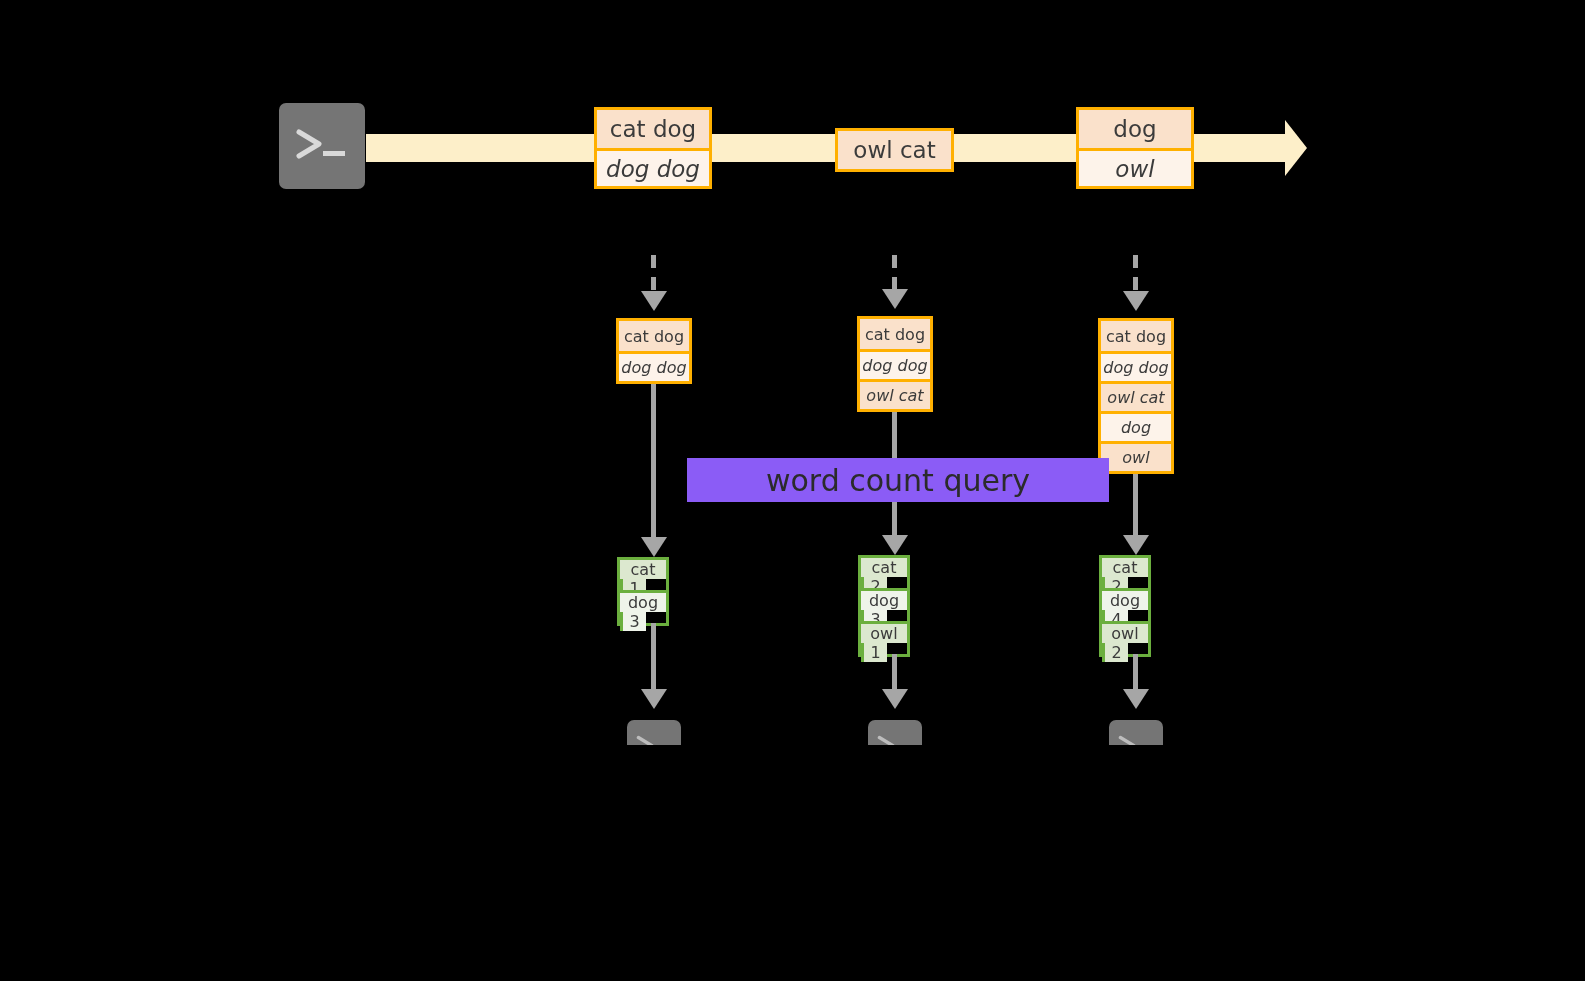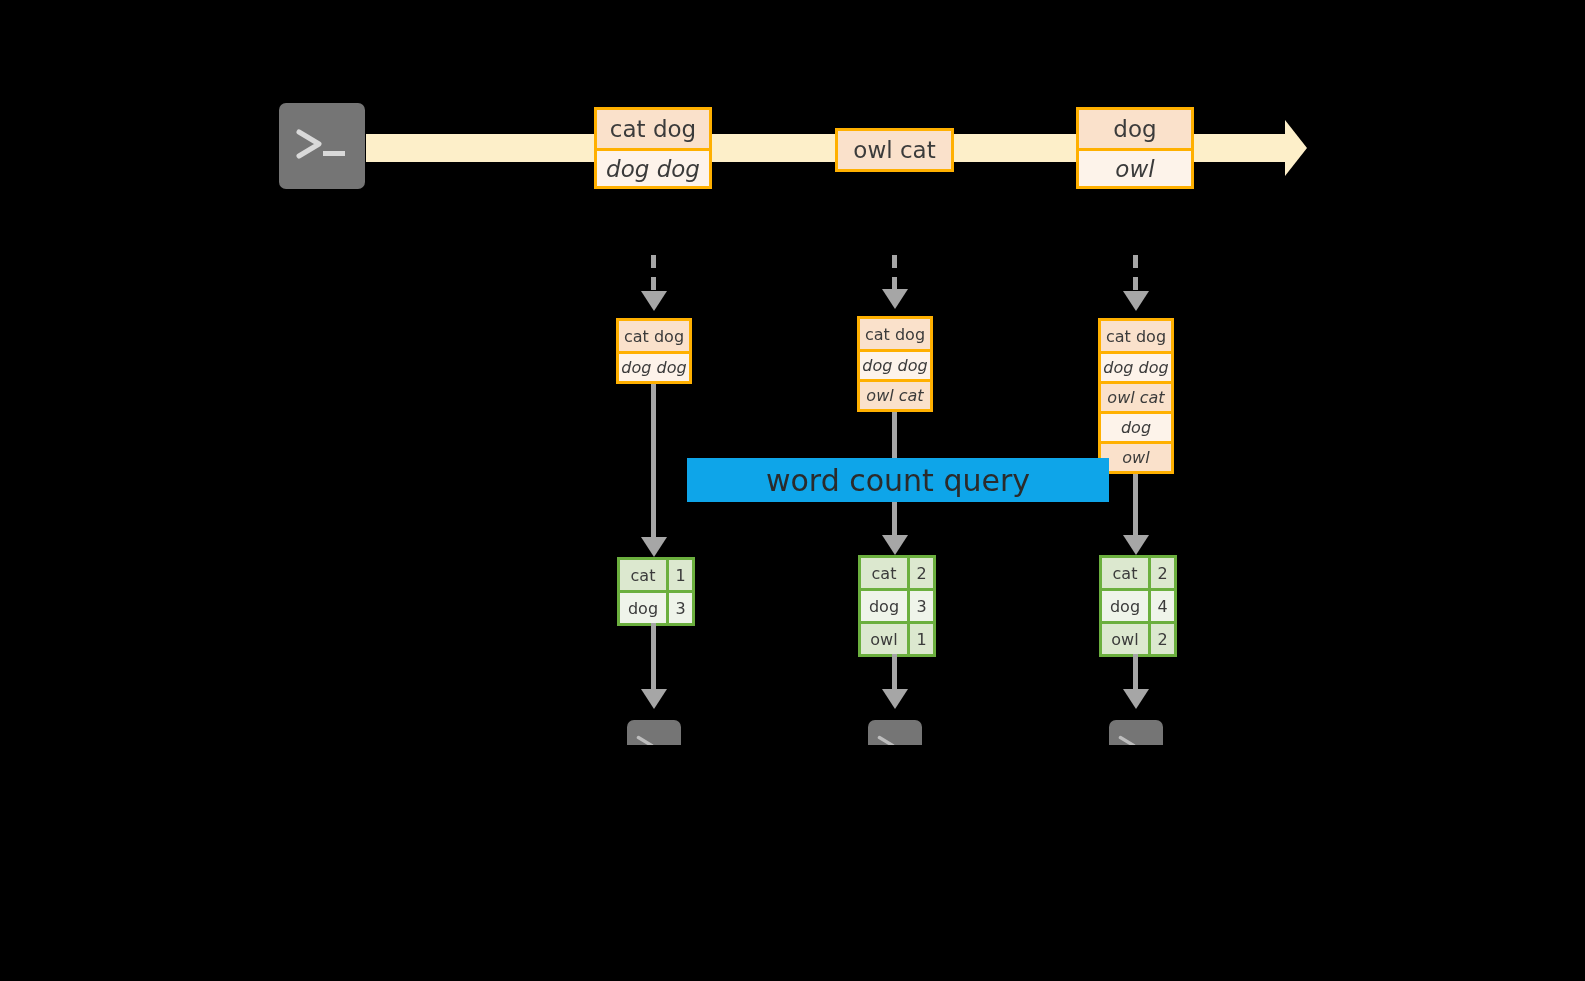--- a/index.html
+++ b/index.html
@@ -87,20 +87,21 @@
   .gtable {
     position: absolute;
     box-sizing: border-box;
     border: 3px solid #6BAF3E;
     display: flex;
     flex-direction: column;
   }
   .gtable .grow {
     display: flex;
     height: 30px;
+    flex-direction: column;
   }
   .gtable .grow + .grow { border-top: 3px solid #6BAF3E; }
   .gtable .gcell {
     box-sizing: border-box;
     display: flex;
     align-items: center;
     justify-content: center;
     font-size: 16px;
     color: #3b3b3b;
   }
@@ -125,21 +126,21 @@
     position: absolute;
     width: 0; height: 0;
     border-left: 13px solid transparent;
     border-right: 13px solid transparent;
     border-top: 20px solid #A6A6A6;
   }
 
   
   .banner {
     position: absolute;
-    background: #0ea5e9;
+    background: #8b5cf6;
     display: flex;
     align-items: center;
     justify-content: center;
     color: #2b2b2b;
     font-size: 30px;
   }
 </style>
 </head>
 <body>
 

